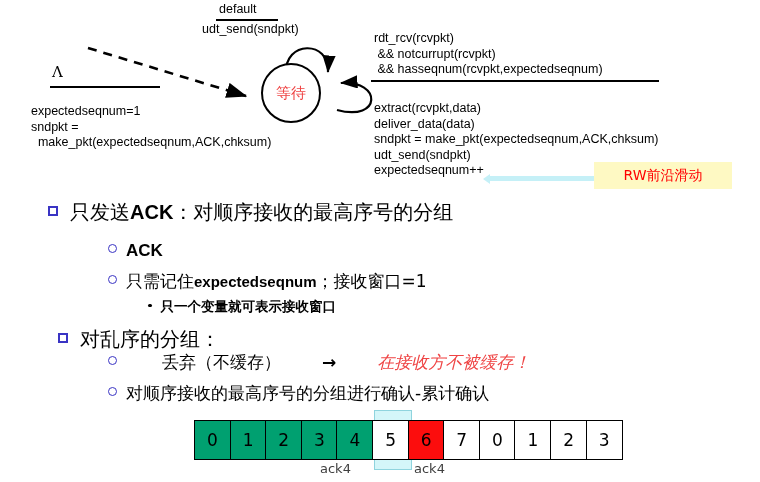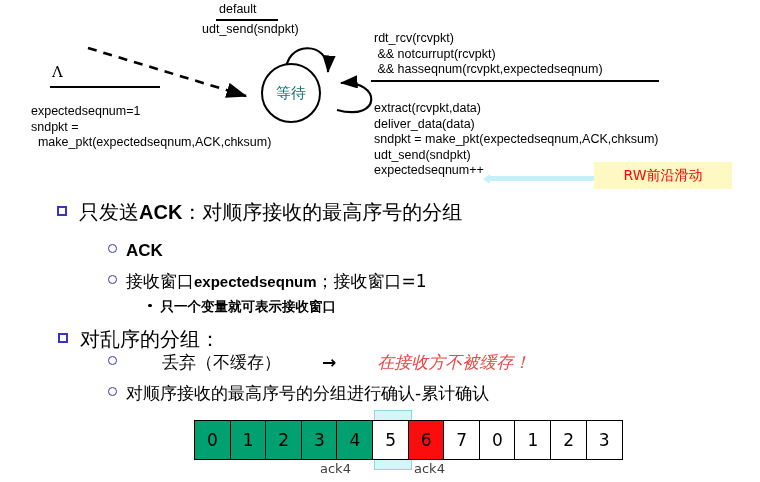--- a/index.html
+++ b/index.html
@@ -35,21 +35,21 @@
   .state-circle {
     position: absolute;
     border: 2.2px solid #000000;
     border-radius: 50%;
     box-sizing: border-box;
     display: flex;
     align-items: center;
     justify-content: center;
     font-family: "DejaVu Sans", sans-serif;
     font-size: 15px;
-    color: #0f766e;
+    color: #ef4444;
     background: #ffffff;
     z-index: 3;
   }
   .svg-layer {
     position: absolute;
     left: 0;
     top: 0;
     width: 760px;
     height: 482px;
     pointer-events: none;
@@ -237,35 +237,35 @@
   <div class="rule-line" style="left:371px; top:80px; width:288px; height:1.6px;"></div>
   <div class="code-txt" style="left:374px; top:101px;">extract(rcvpkt,data)
 deliver_data(data)
 sndpkt = make_pkt(expectedseqnum,ACK,chksum)
 udt_send(sndpkt)
 expectedseqnum++</div>
 
   <div class="callout-arrow" style="left:489px; top:176px; width:105px;"></div>
   <div class="callout" style="left:594px; top:162px; width:138px; height:27px;">RW前沿滑动</div>
 
-  <div class="lvl1" style="left:57px; top:199px;">
+  <div class="lvl1" style="left:48px; top:199px;">
     <span class="sq-bullet"></span>
     <span>只发送</span>
     <span class="bold-ascii">ACK</span>
     <span>：对顺序接收的最高序号的分组</span>
   </div>
 
   <div class="lvl2" style="left:108px; top:241px;">
     <span class="o-bullet"></span>
     <span class="bold-ascii">ACK</span>
   </div>
 
   <div class="lvl2" style="left:108px; top:270px;">
     <span class="o-bullet"></span>
-    <span>接收窗口</span>
+    <span>只需记住</span>
     <span class="mono-inline">expectedseqnum</span>
     <span>；接收窗口=1</span>
   </div>
 
   <div class="lvl3" style="left:148px; top:298px;">
     <span class="dot-bullet"></span>
     <span>只一个变量就可表示接收窗口</span>
   </div>
 
   <div class="lvl1" style="left:58px; top:326px;">

